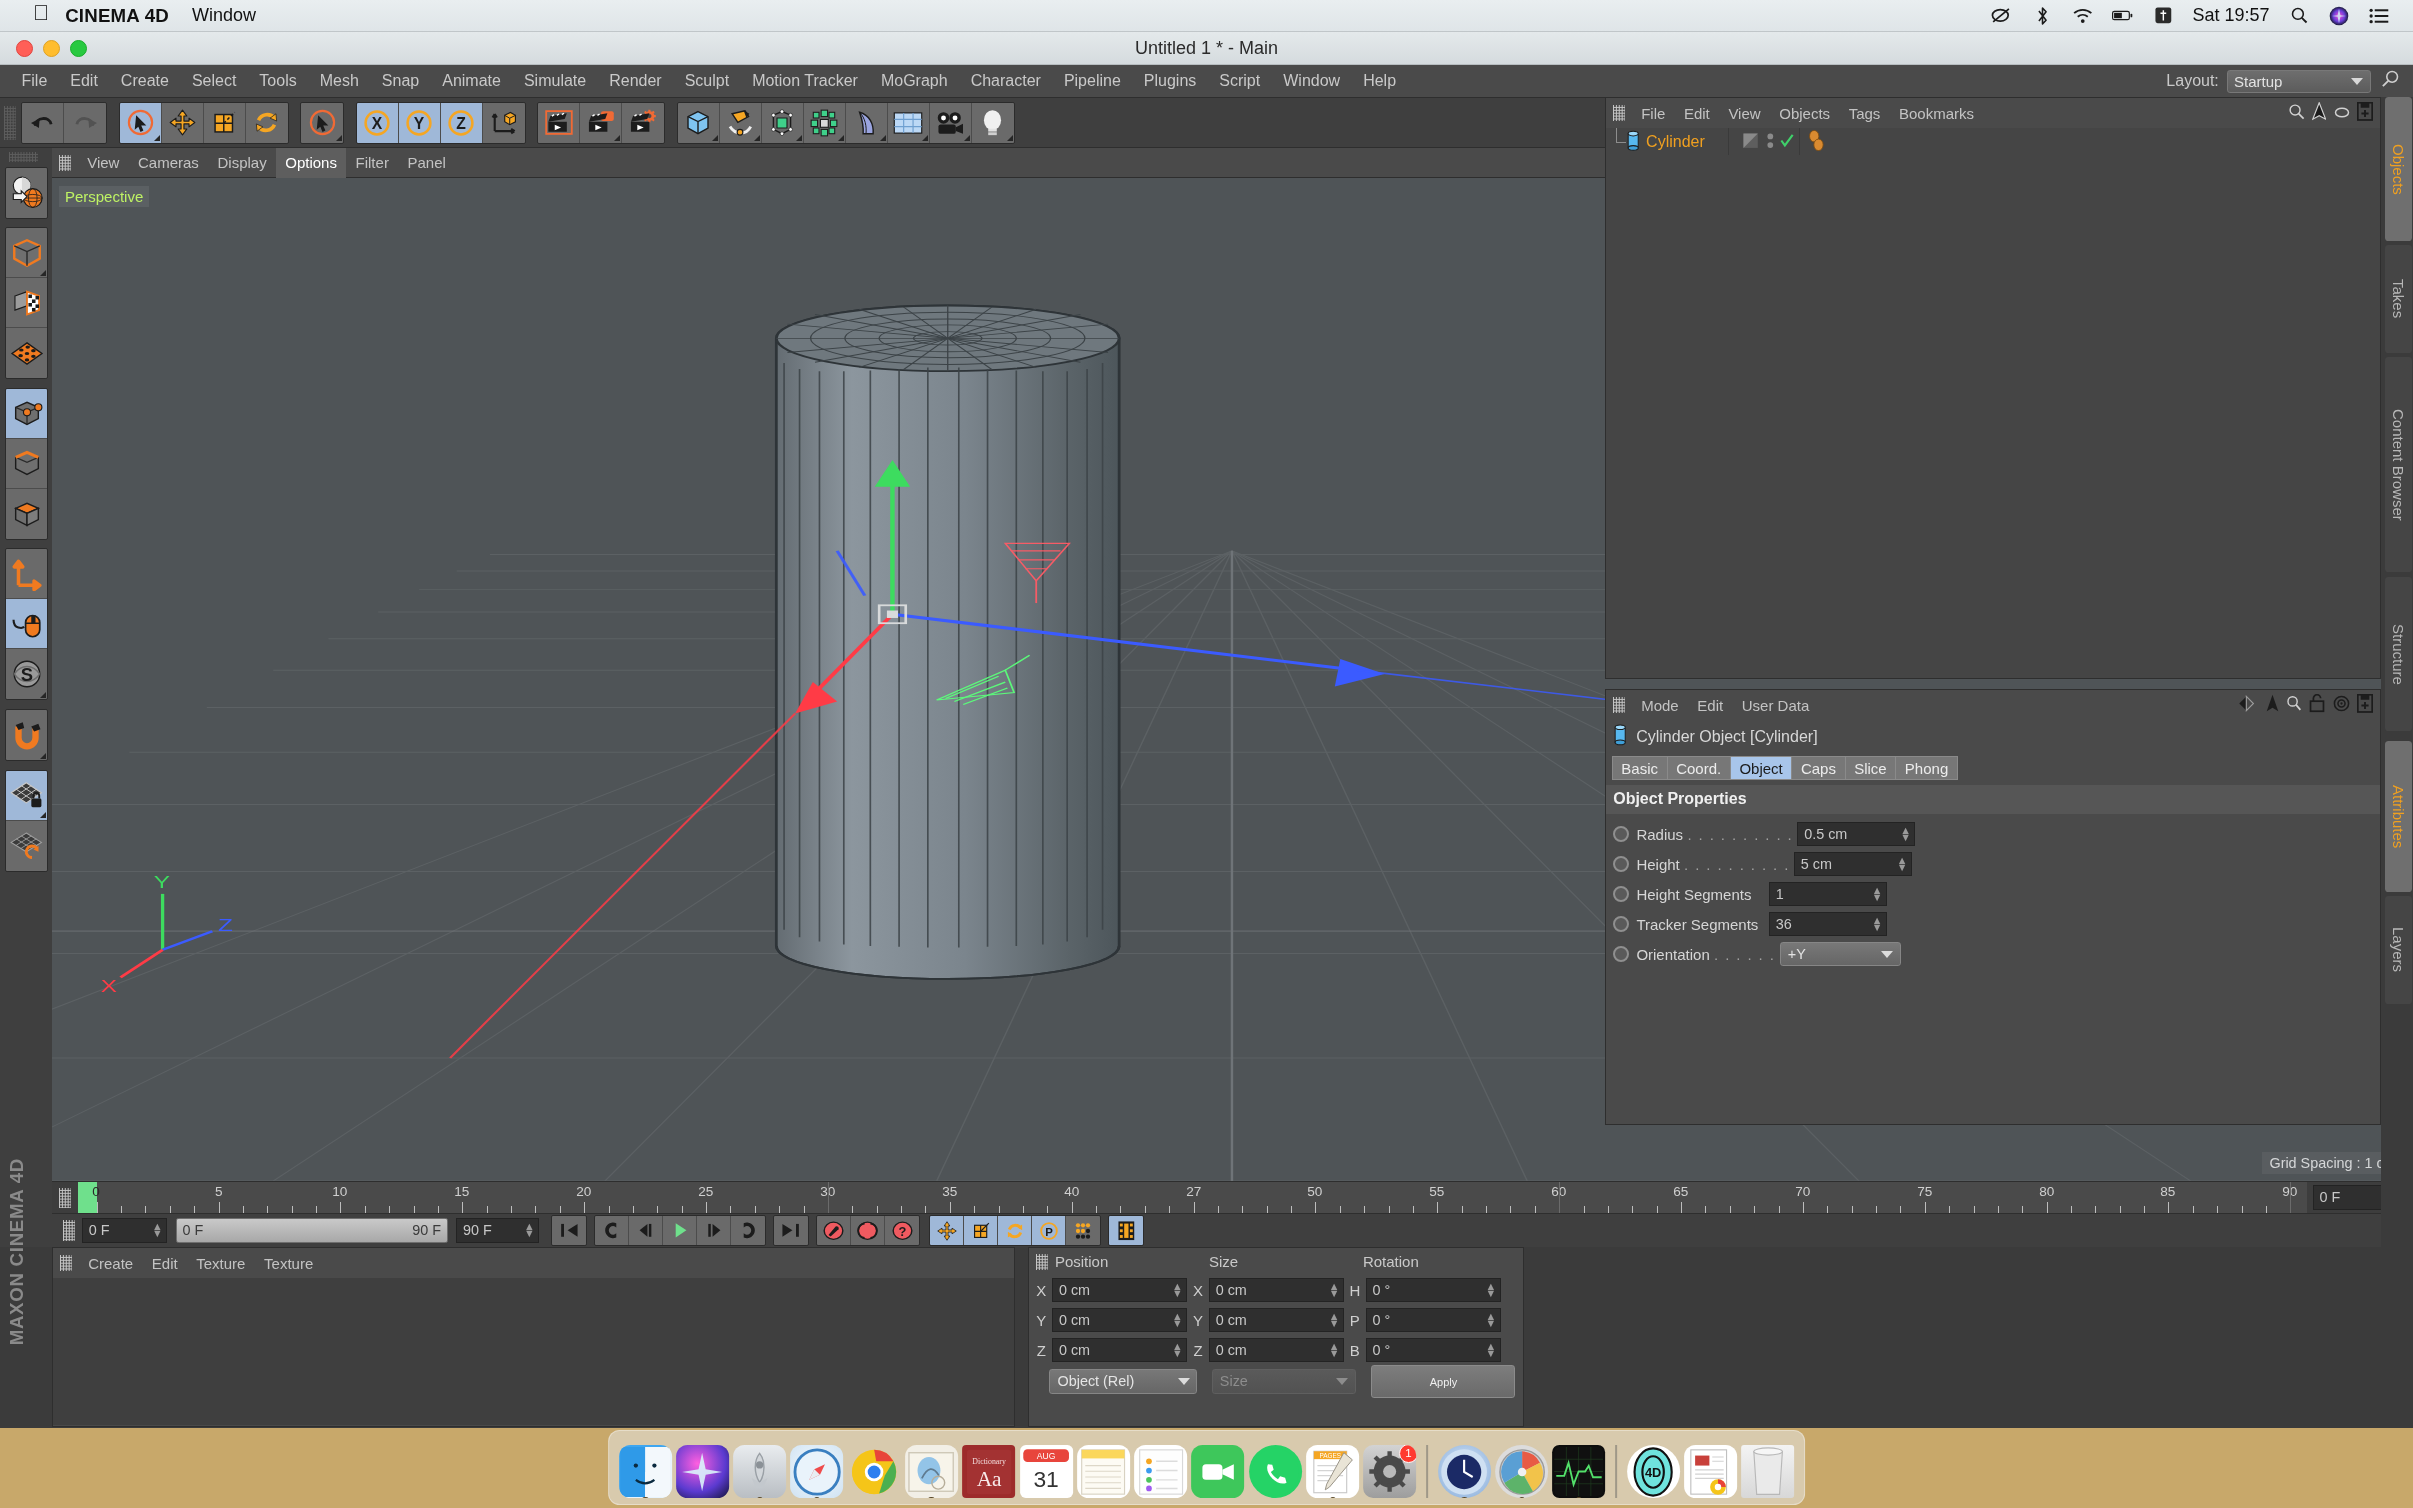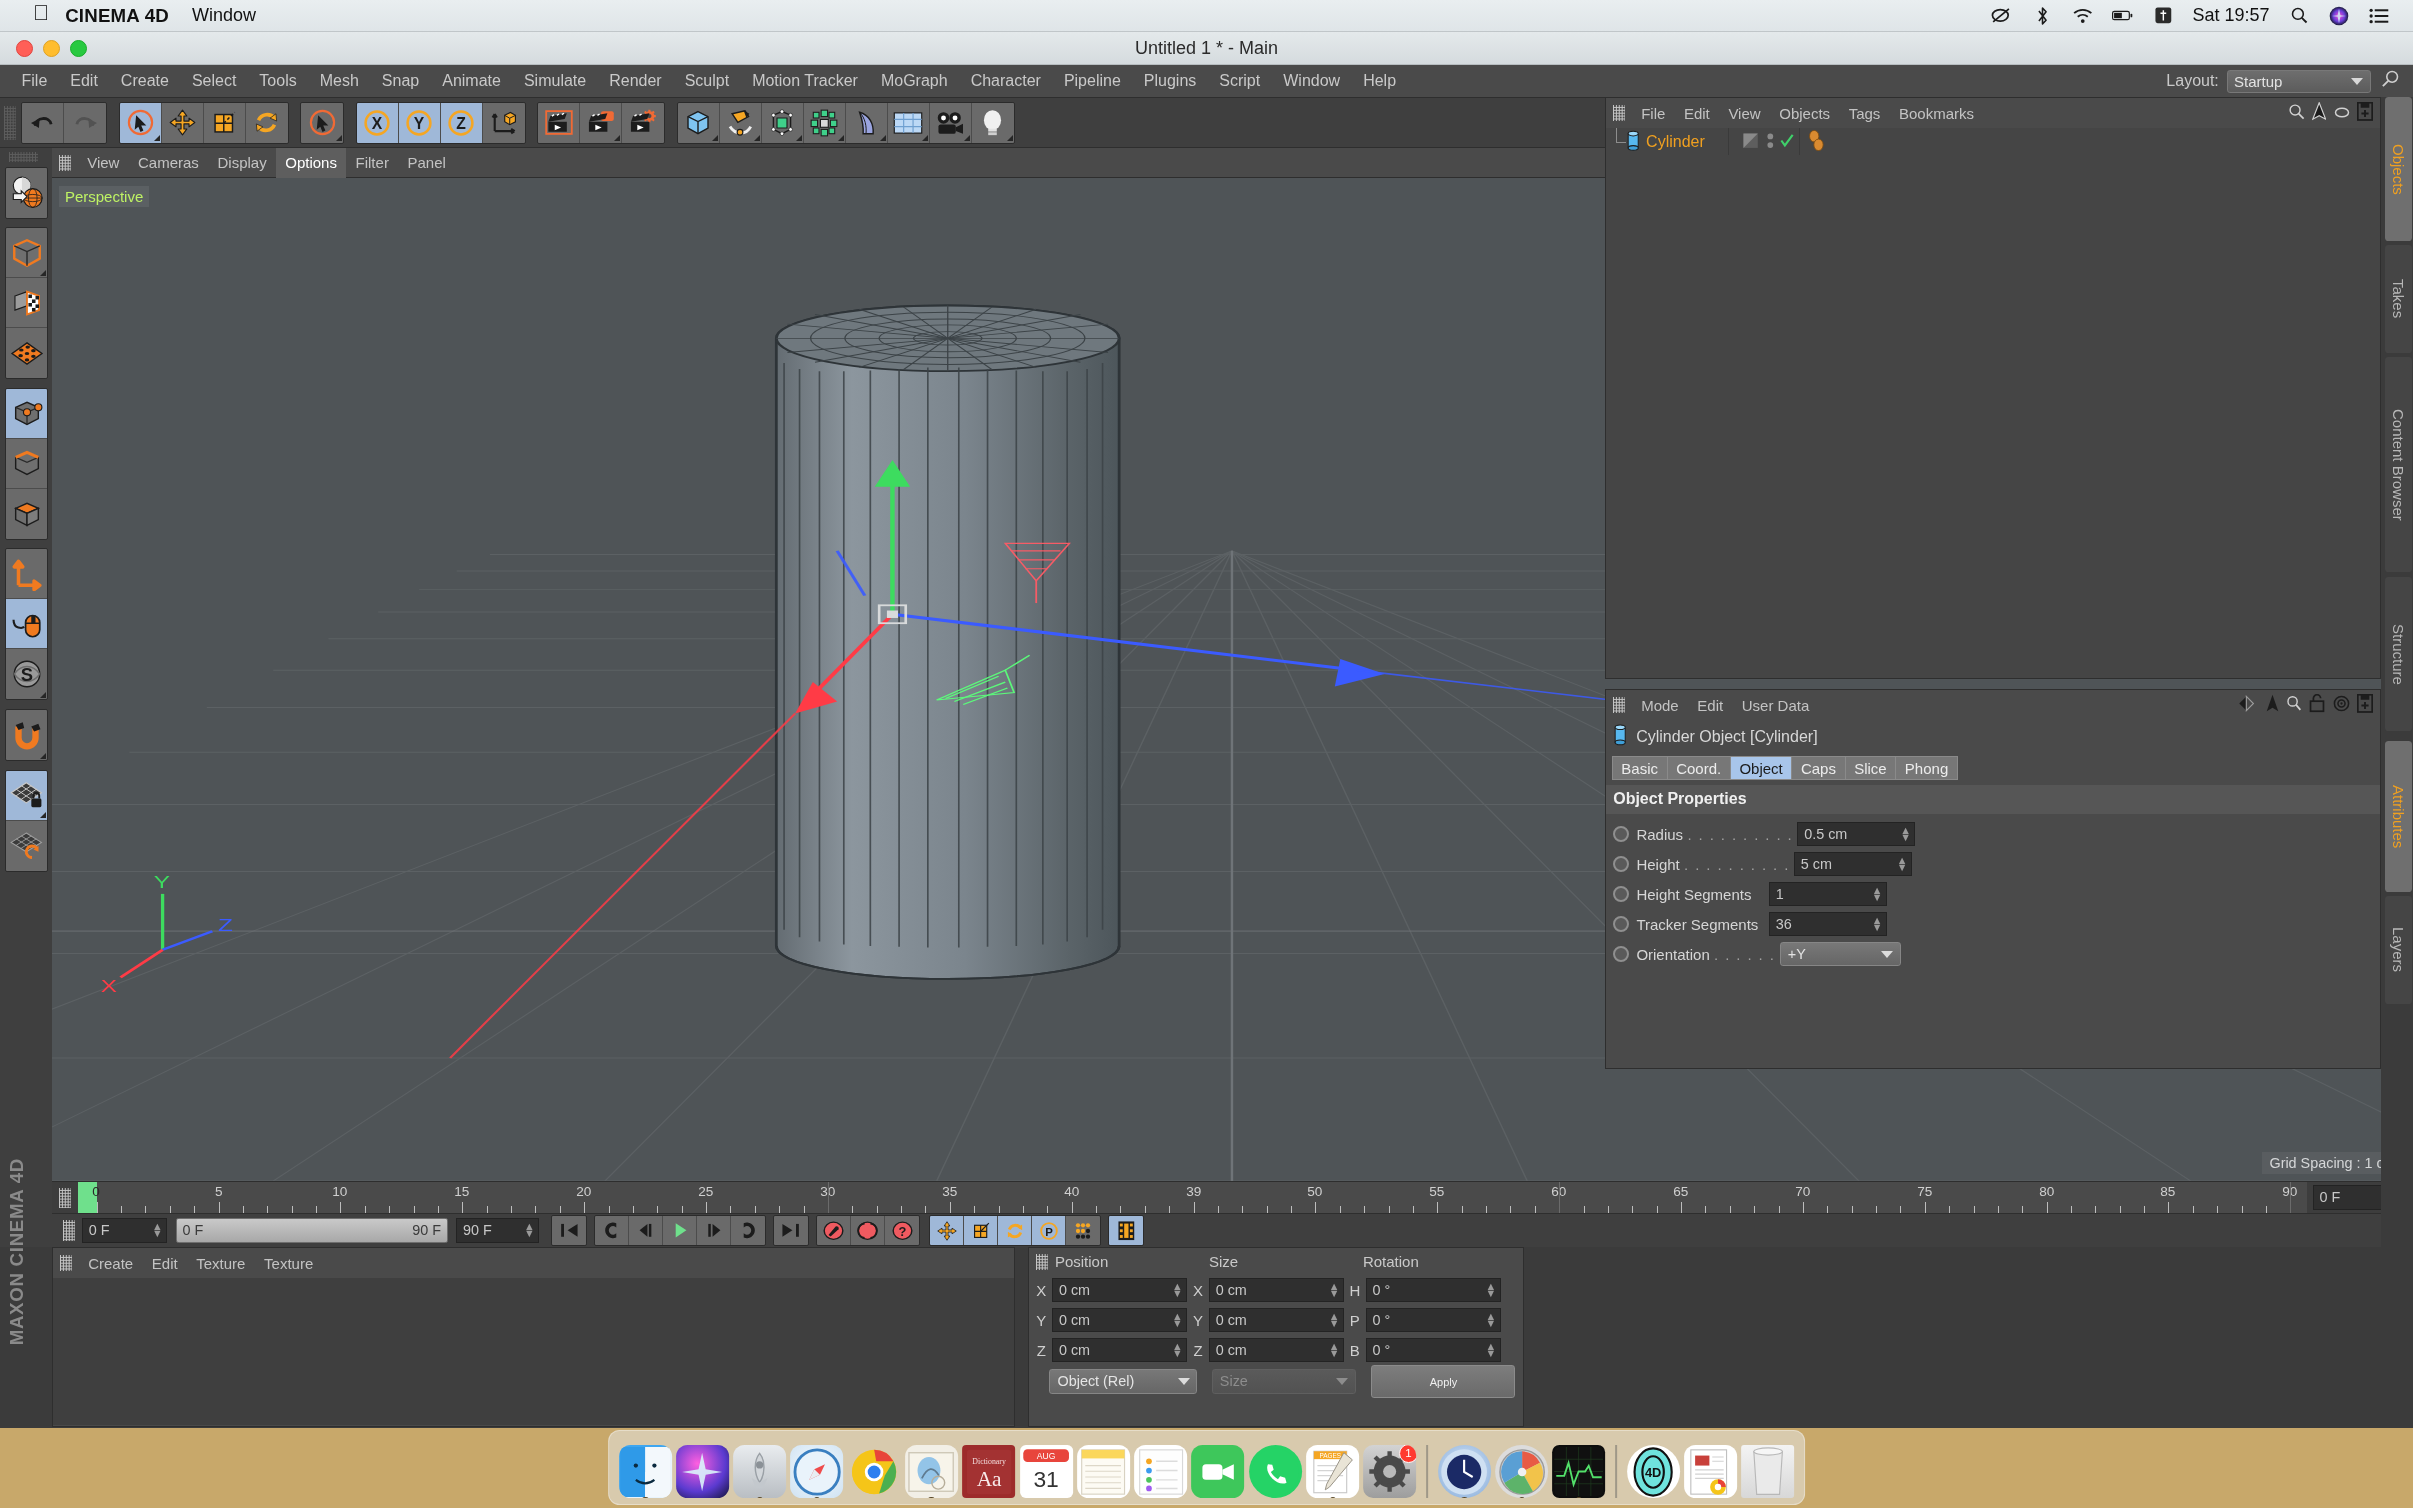--- a/index.html
+++ b/index.html
@@ -140,21 +140,21 @@
   .panelmenu .mi{padding:0 9.3px;}
   .panelicons{position:absolute;right:7.2px;display:flex;align-items:center;gap:7.2px;color:#d2d2d2;font-size:15px;}
   .objlist{ background:#454545; flex:1; }
   .objrow{ height:27px; display:flex; align-items:center; position:relative; }
   .objrow .tree{ width:20px; height:100%; position:relative;}
   .objrow .tree:before{content:"";position:absolute;left:10px;top:0;bottom:50%;width:1.4px;background:#8d8d8d;}
   .objrow .tree:after{content:"";position:absolute;left:10px;top:50%;width:10px;height:1.4px;background:#8d8d8d;}
   .objname{ color:#f0a020; font-size:16px; margin-left:5.7px;}
   .objsep{ position:absolute; top:0; bottom:0; width:0.7px; background:#3a3a3a;}
 
-  .attrpanel{ margin-top:10px; height:380px; display:flex; flex-direction:column;}
+  .attrpanel{ margin-top:10px; height:436px; display:flex; flex-direction:column;}
   .attrtitle{ height:33px; display:flex; align-items:center; gap:8.6px; padding-left:7.2px; color:#d8d8d8; font-size:16px; background:#4a4a4a;}
   .tabstrip{ display:flex; padding:2.9px 5.7px 4.3px 5.7px; background:#4a4a4a;}
   .tabstrip .tab{ height:24.4px; padding:0 8.6px; background:#777; color:#ececec; font-size:15px;
     display:flex;align-items:center; border:0.7px solid #8a8a8a; border-right:none;}
   .tabstrip .tab:last-child{border-right:0.7px solid #8a8a8a;}
   .tabstrip .tab.act{ background:#a8c5ea; color:#1b1b1b;}
   .sechead{ height:29px; background:#565656; color:#efefef; font-size:16px; font-weight:bold; display:flex;align-items:center;padding-left:7.2px;}
   .attrbody{ background:#4a4a4a; flex:1; padding-top:5.7px;}
   .prow{ height:30px; display:flex; align-items:center; padding-left:7.2px;}
   .radio{ width:16px;height:16px;border-radius:50%;border:2.2px solid #8f8f8f;background:#5a5a5a;margin-right:7.2px;flex:none;}
@@ -910,21 +910,21 @@
               <div class="tick" style="left: 2212px; height: 11.5px;"></div>
               <div class="num" style="left: 141px;">5</div>
               <div class="num" style="left: 262px;">10</div>
               <div class="num" style="left: 384px;">15</div>
               <div class="num" style="left: 506px;">20</div>
               <div class="num" style="left: 628px;">25</div>
               <div class="num" style="left: 750px;">30</div>
               <div class="major" style="left: 750px;"></div>
               <div class="num" style="left: 872px;">35</div>
               <div class="num" style="left: 994px;">40</div>
-              <div class="num" style="left: 1116px;">39</div>
+              <div class="num" style="left: 1116px;">27</div>
               <div class="num" style="left: 1237px;">50</div>
               <div class="num" style="left: 1359px;">55</div>
               <div class="num" style="left: 1481px;">60</div>
               <div class="major" style="left: 1481px;"></div>
               <div class="num" style="left: 1603px;">65</div>
               <div class="num" style="left: 1725px;">70</div>
               <div class="num" style="left: 1847px;">75</div>
               <div class="num" style="left: 1969px;">80</div>
               <div class="num" style="left: 2090px;">85</div>
               <div class="num" style="left: 2212px;">90</div>

